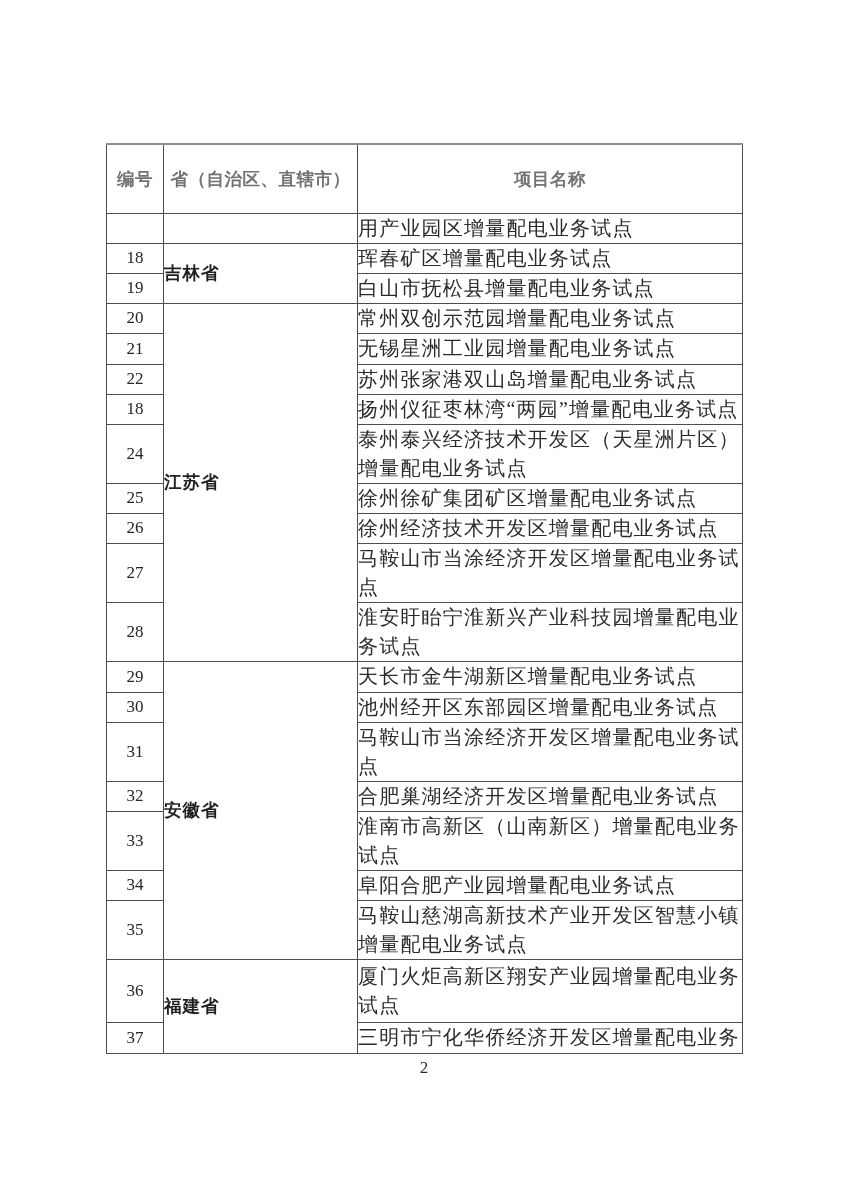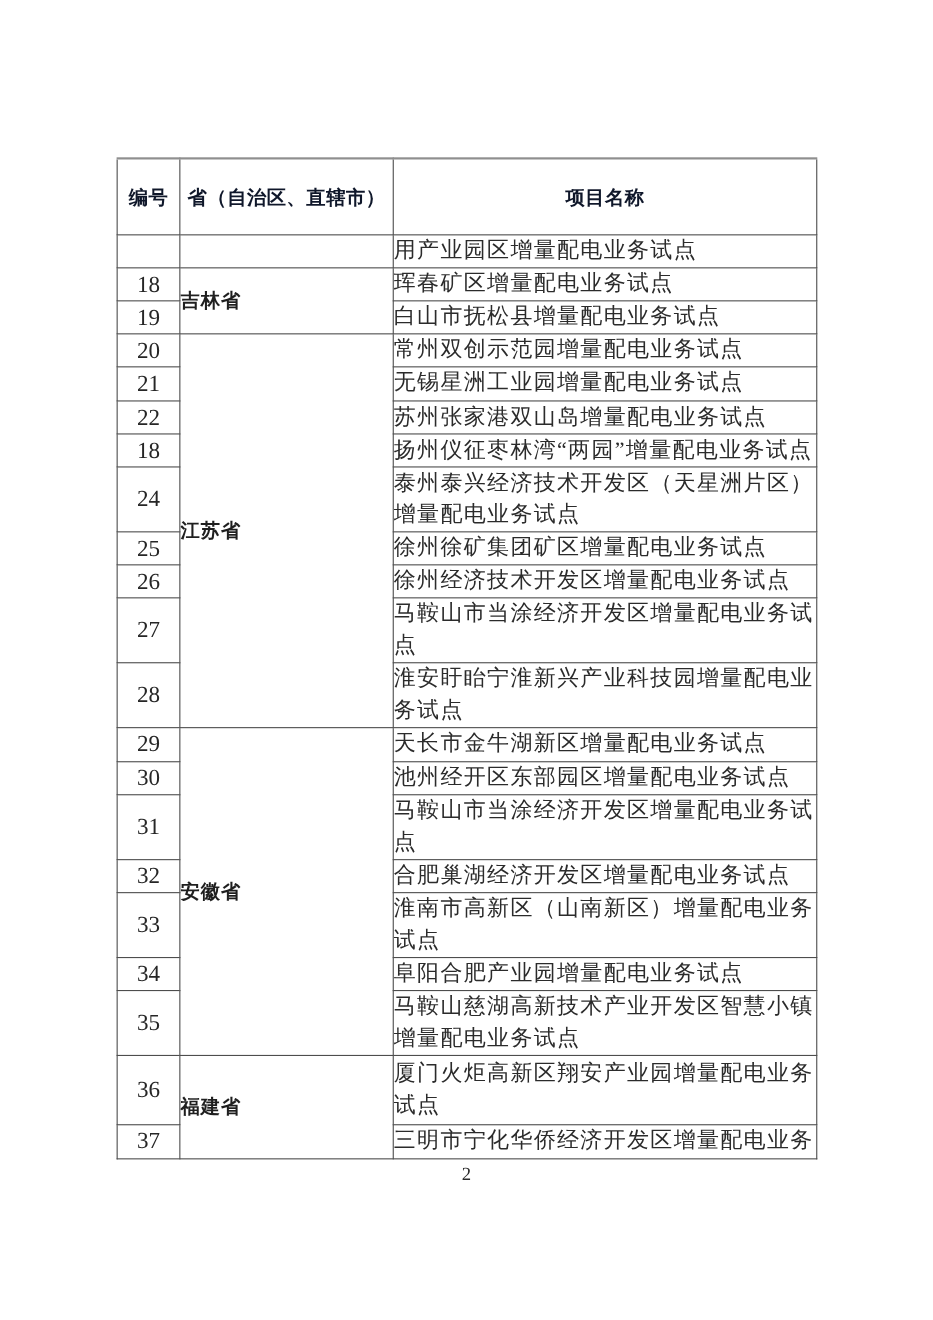--- a/index.html
+++ b/index.html
@@ -37,26 +37,26 @@
     padding: 0;
     overflow: hidden;
   }
   th.h-cell {
     font-family: "Liberation Sans", "DejaVu Sans", sans-serif;
     font-weight: bold;
     font-size: 17.5px;
     letter-spacing: 0.5px;
     text-align: center;
     vertical-align: middle;
-    color: #0f172a;
+    color: #737373;
   }
   td.c-no {
     text-align: center;
     vertical-align: middle;
-    font-size: 21px;
+    font-size: 17px;
     font-family: "Liberation Serif", "DejaVu Serif", serif;
   }
   td.c-prov {
     text-align: left;
     vertical-align: middle;
     font-family: "Liberation Sans", "DejaVu Sans", sans-serif;
     font-weight: bold;
     font-size: 17.5px;
     letter-spacing: 1px;
     color: #1f1f1f;

